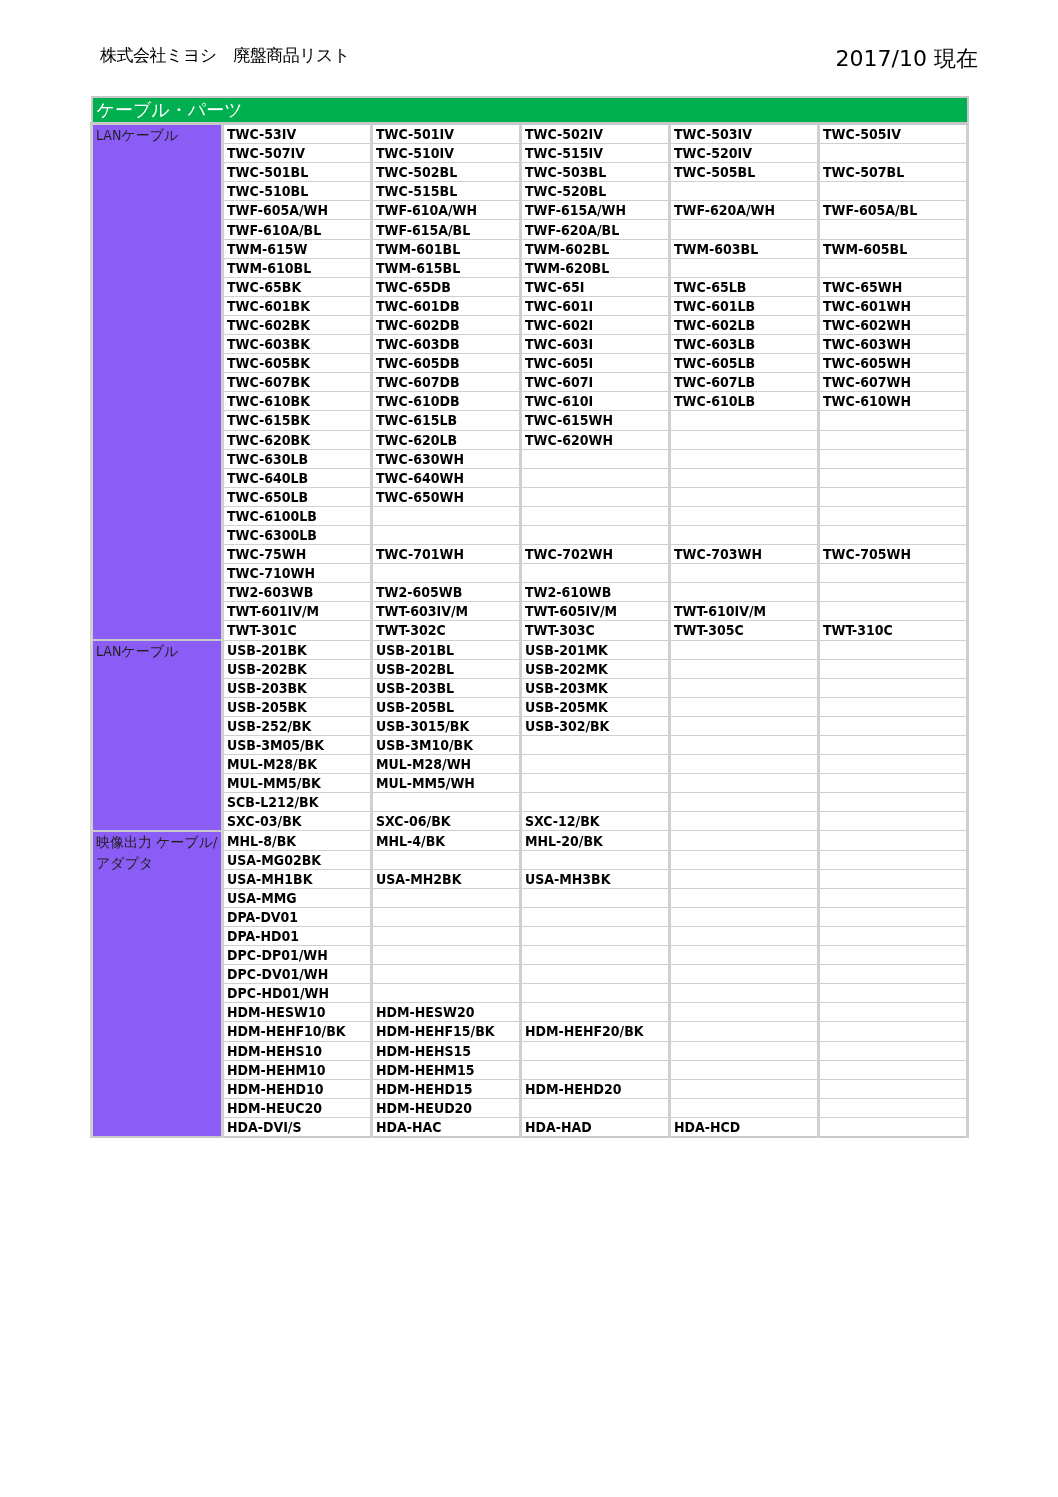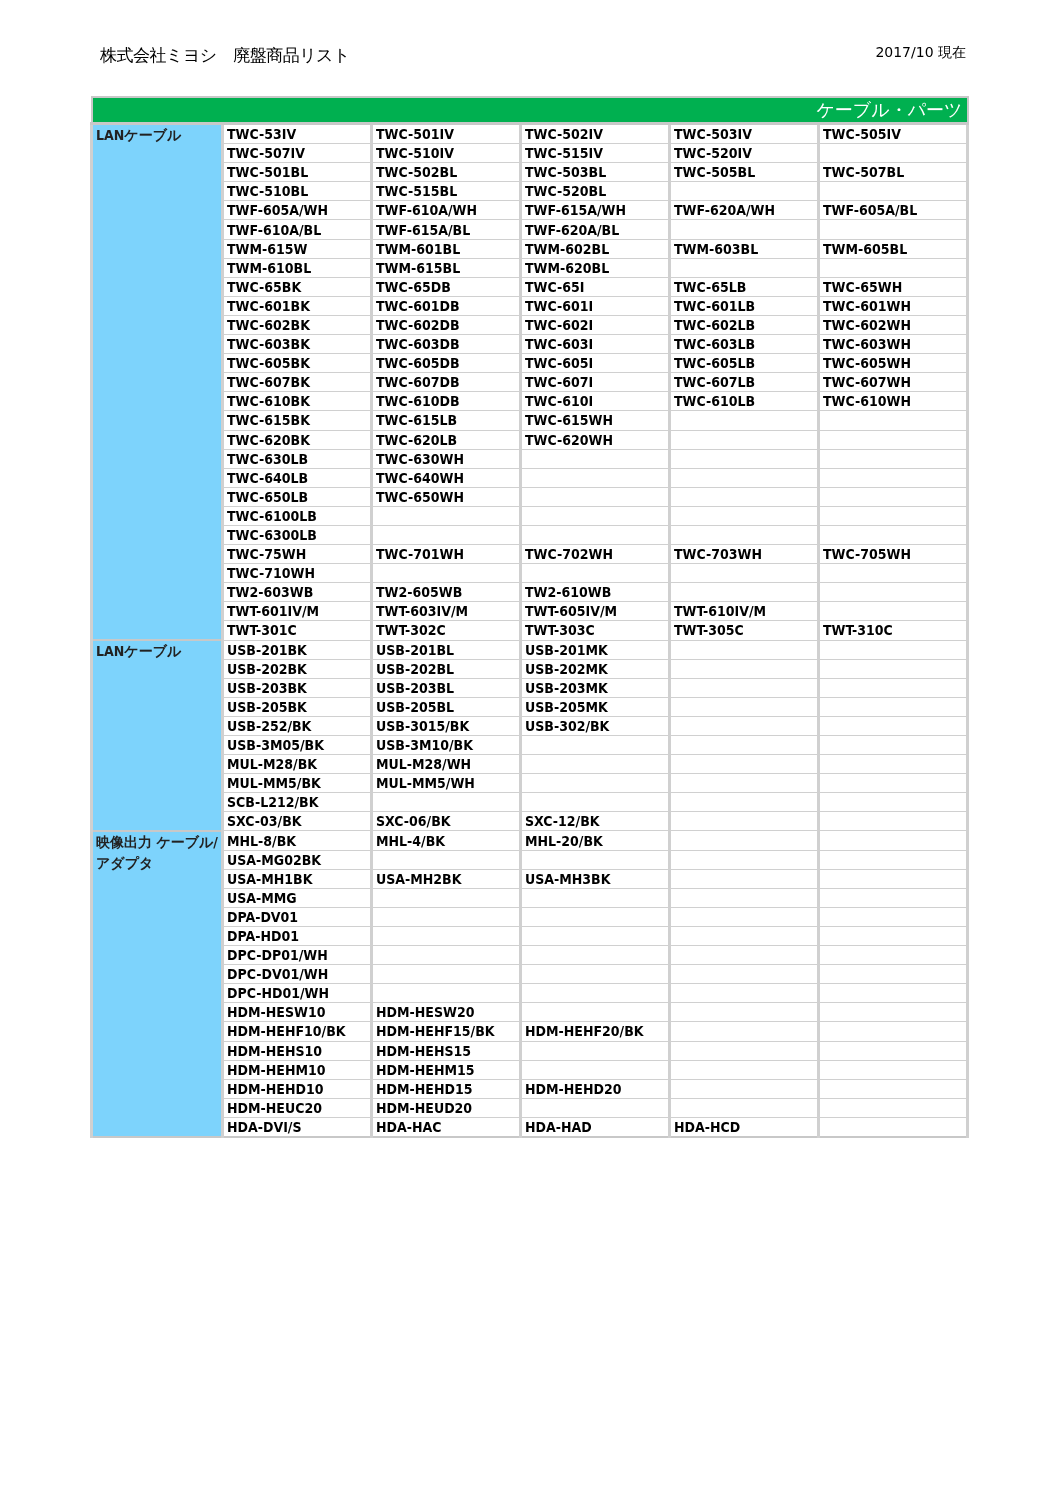--- a/index.html
+++ b/index.html
@@ -1,34 +1,34 @@
 <!DOCTYPE html>
 <html><head>
   <meta charset="utf-8">
   <style>
     html, body { margin: 0; padding: 0; background: #ffffff; }
     body { width: 1058px; height: 1497px; position: relative; font-family: "DejaVu Sans", sans-serif; color: #000; }
     .title { position: absolute; left: 100px; top: 44px; font-size: 17px; letter-spacing: -0.5px; }
-    .date { position: absolute; right: 92px; top: 44px; font-size: 14px; }
+    .date { position: absolute; right: 80px; top: 44px; font-size: 22px; }
     table.list {
       position: absolute; left: 90px; top: 96px; width: 876px;
       border-collapse: collapse; table-layout: fixed;
       border: 2px solid #c8c8c8;
     }
     table.list col.cat { width: 131px; }
     table.list col.c { width: 149px; }
     th.section-head {
-      background: #00b050; color: #ffffff; text-align: right;
+      background: #00b050; color: #ffffff; text-align: left;
       font-weight: normal; font-size: 18px; height: 24px; padding: 0 4px;
       border-bottom: 3px solid #c8c8c8;
     }
     td { height: 18.1px; padding: 0 3px; border: 3px solid #d0d0d0; border-top-width: 1.5px; border-bottom-width: 1.5px;
          font-family: "DejaVu Sans Condensed", "DejaVu Sans", sans-serif; font-weight: bold; font-size: 14px;
          white-space: nowrap; overflow: hidden; line-height: 18px; }
-    td.cat { background: #7dd3fc; font-weight: bold; font-size: 14px; vertical-align: top; color: #222; border-top: 2px solid #c8c8c8; border-bottom: 2px solid #c8c8c8; white-space: normal; line-height: 21px; }
+    td.cat { background: #8b5cf6; font-weight: normal; font-size: 14px; vertical-align: top; color: #222; border-top: 2px solid #c8c8c8; border-bottom: 2px solid #c8c8c8; white-space: normal; line-height: 21px; }
     td.item { background: #ffffff; }
   </style>
 </head>
 <body>
 
 <div class="title">株式会社ミヨシ　廃盤商品リスト</div>
 <div class="date">2017/10 現在</div>
 
 <table class="list">
   <colgroup>

